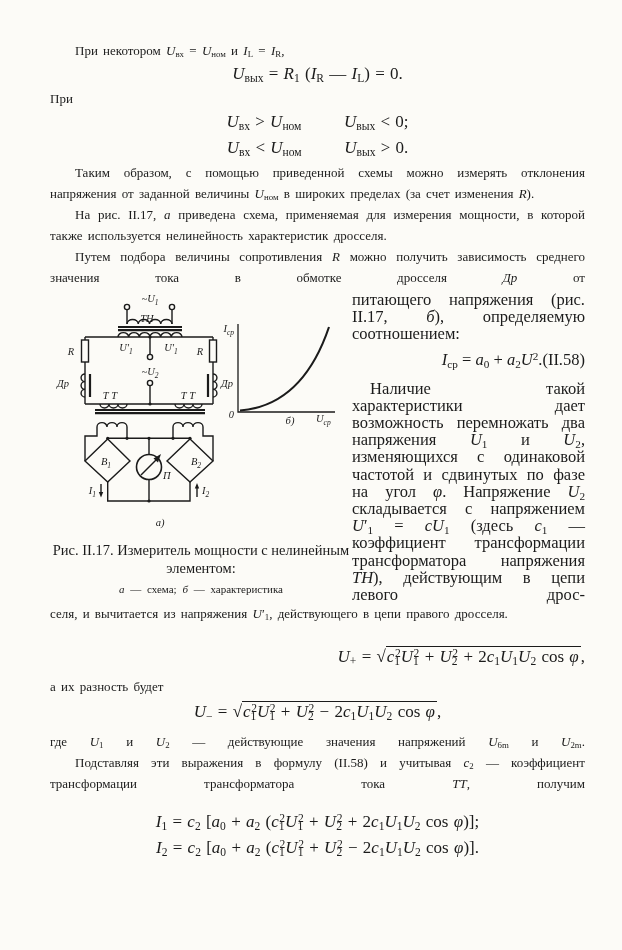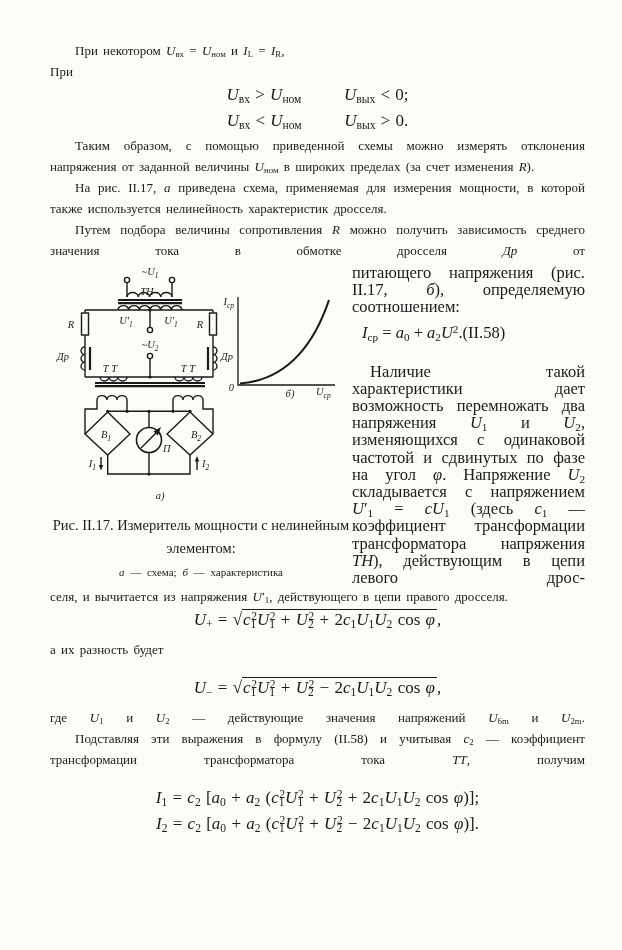--- a/index.html
+++ b/index.html
@@ -16,37 +16,38 @@
   sub{vertical-align:-0.28em;}
   sup{vertical-align:0.48em;}
   .eq{font-size:17px;line-height:24px;text-align:center;margin:1px 0 2px;word-spacing:1px;}
   .eq sub + sup, .col-eq sub + sup{margin-left:-0.45em;}
   .ovl{border-top:1.4px solid #1b1b1b;padding:0 2px 0 1px;}
   .figrow{display:flex;align-items:flex-start;margin-top:3px;}
   .figblock{width:302px;flex:0 0 302px;}
   .col{width:233px;flex:1;}
   .col p{font-size:16.5px;line-height:17.2px;word-spacing:1px;}
   .col .indent{text-indent:18px;}
-  .col-eq{font-size:16.5px;display:flex;justify-content:flex-start;align-items:baseline;
-    margin:7px 0 20px;padding-left:10px;}
+  .col-eq{font-size:16.5px;display:flex;justify-content:flex-end;align-items:baseline;
+    margin:7px 0 10px;padding-left:10px;}
   figure{margin:0;}
   figcaption{text-align:center;}
-  .cap{font-size:14.5px;line-height:23px;margin-top:4px;}
+  .cap{font-size:14.5px;line-height:18px;margin-top:4px;}
   .subcap{font-size:11px;margin-top:6px;word-spacing:3px;}
   svg{display:block;}
   svg text{font-family:"Liberation Serif","DejaVu Serif",serif;font-style:italic;
     font-size:10.5px;fill:#1b1b1b;}
   svg .sub{font-size:7.5px;}
 </style>
 </head>
 <body>
 
 <div class="page">
 
   <p class="indent">При некотором <i>U</i><sub>вх</sub> = <i>U</i><sub>ном</sub> и <i>I</i><sub>L</sub> = <i>I</i><sub>R</sub>,</p>
+  <div class="eq"><i>U</i><sub>вых</sub> = <i>R</i><sub>1</sub> (<i>I</i><sub>R</sub> — <i>I</i><sub>L</sub>) = 0.</div>
   <p>При</p>
   <div class="eq"><i>U</i><sub>вх</sub> &gt; <i>U</i><sub>ном</sub>   <i>U</i><sub>вых</sub> &lt; 0;</div>
   <div class="eq"><i>U</i><sub>вх</sub> &lt; <i>U</i><sub>ном</sub>   <i>U</i><sub>вых</sub> &gt; 0.</div>
   <p class="indent">Таким образом, с помощью приведенной схемы можно измерять отклонения напряжения от заданной величины <i>U</i><sub>ном</sub> в широких пределах (за счет изменения <i>R</i>).</p>
   <p class="indent">На рис. II.17, <i>а</i> приведена схема, применяемая для измерения мощности, в которой также используется нелинейность характеристик дросселя.</p>
   <p class="indent jlast">Путем подбора величины сопротивления <i>R</i> можно получить зависимость среднего значения тока в обмотке дросселя <i>Др</i> от</p>
 
   <div class="figrow">
 
     <figure class="figblock">
@@ -149,21 +150,21 @@
       <p>питающего напряжения (рис. II.17, <i>б</i>), определяемую соотношением:</p>
       <div class="col-eq">
         <span><i>I</i><sub>ср</sub> = <i>a</i><sub>0</sub> + <i>a</i><sub>2</sub><i>U</i><sup>2</sup>.</span>
         <span>(II.58)</span>
       </div>
       <p class="indent jlast">Наличие такой характеристики дает возможность перемножать два напряжения <i>U</i><sub>1</sub> и <i>U</i><sub>2</sub>, изменяющихся с одинаковой частотой и сдвинутых по фазе на угол <i>φ</i>. Напряжение <i>U</i><sub>2</sub> складывается с напряжением <i>U</i>′<sub>1</sub> = <i>cU</i><sub>1</sub> (здесь <i>c</i><sub>1</sub> — коэффициент трансформации трансформатора напряжения <i>ТН</i>), действующим в цепи левого дрос-</p>
     </div>
   </div>
 
   <p class="jlast" style="text-align-last:auto;">селя, и вычитается из напряжения <i>U</i>′<sub>1</sub>, действующего в цепи правого дросселя.</p>
-  <div class="eq" style="margin-top:1px;margin-bottom:7px;"><i>U</i><sub>+</sub> = √<span class="ovl"><i>c</i><sub>1</sub><sup>2</sup><i>U</i><sub>1</sub><sup>2</sup> + <i>U</i><sub>2</sub><sup>2</sup> + 2<i>c</i><sub>1</sub><i>U</i><sub>1</sub><i>U</i><sub>2</sub> cos <i>φ</i></span>,</div>
+  <div class="eq" style="margin-top:21px;margin-bottom:7px;text-align:right;"><i>U</i><sub>+</sub> = √<span class="ovl"><i>c</i><sub>1</sub><sup>2</sup><i>U</i><sub>1</sub><sup>2</sup> + <i>U</i><sub>2</sub><sup>2</sup> + 2<i>c</i><sub>1</sub><i>U</i><sub>1</sub><i>U</i><sub>2</sub> cos <i>φ</i></span>,</div>
   <p>а их разность будет</p>
-  <div class="eq" style="margin-top:16px;margin-bottom:7px;"><i>U</i><sub>−</sub> = √<span class="ovl"><i>c</i><sub>1</sub><sup>2</sup><i>U</i><sub>1</sub><sup>2</sup> + <i>U</i><sub>2</sub><sup>2</sup> − 2<i>c</i><sub>1</sub><i>U</i><sub>1</sub><i>U</i><sub>2</sub> cos <i>φ</i></span>,</div>
+  <div class="eq" style="margin-top:3px;margin-bottom:7px;"><i>U</i><sub>−</sub> = √<span class="ovl"><i>c</i><sub>1</sub><sup>2</sup><i>U</i><sub>1</sub><sup>2</sup> + <i>U</i><sub>2</sub><sup>2</sup> − 2<i>c</i><sub>1</sub><i>U</i><sub>1</sub><i>U</i><sub>2</sub> cos <i>φ</i></span>,</div>
   <p class="jlast">где <i>U</i><sub>1</sub> и <i>U</i><sub>2</sub> — действующие значения напряжений <i>U</i><sub>6m</sub> и <i>U</i><sub>2m</sub>.</p>
   <p class="indent jlast">Подставляя эти выражения в формулу (II.58) и учитывая <i>c</i><sub>2</sub> — коэффициент трансформации трансформатора тока <i>ТТ</i>, получим</p>
   <div class="eq" style="margin-top:16px;"><i>I</i><sub>1</sub> = <i>c</i><sub>2</sub> [<i>a</i><sub>0</sub> + <i>a</i><sub>2</sub> (<i>c</i><sub>1</sub><sup>2</sup><i>U</i><sub>1</sub><sup>2</sup> + <i>U</i><sub>2</sub><sup>2</sup> + 2<i>c</i><sub>1</sub><i>U</i><sub>1</sub><i>U</i><sub>2</sub> cos <i>φ</i>)];</div>
   <div class="eq"><i>I</i><sub>2</sub> = <i>c</i><sub>2</sub> [<i>a</i><sub>0</sub> + <i>a</i><sub>2</sub> (<i>c</i><sub>1</sub><sup>2</sup><i>U</i><sub>1</sub><sup>2</sup> + <i>U</i><sub>2</sub><sup>2</sup> − 2<i>c</i><sub>1</sub><i>U</i><sub>1</sub><i>U</i><sub>2</sub> cos <i>φ</i>)].</div>
 
 </div>
 
 </body></html>

